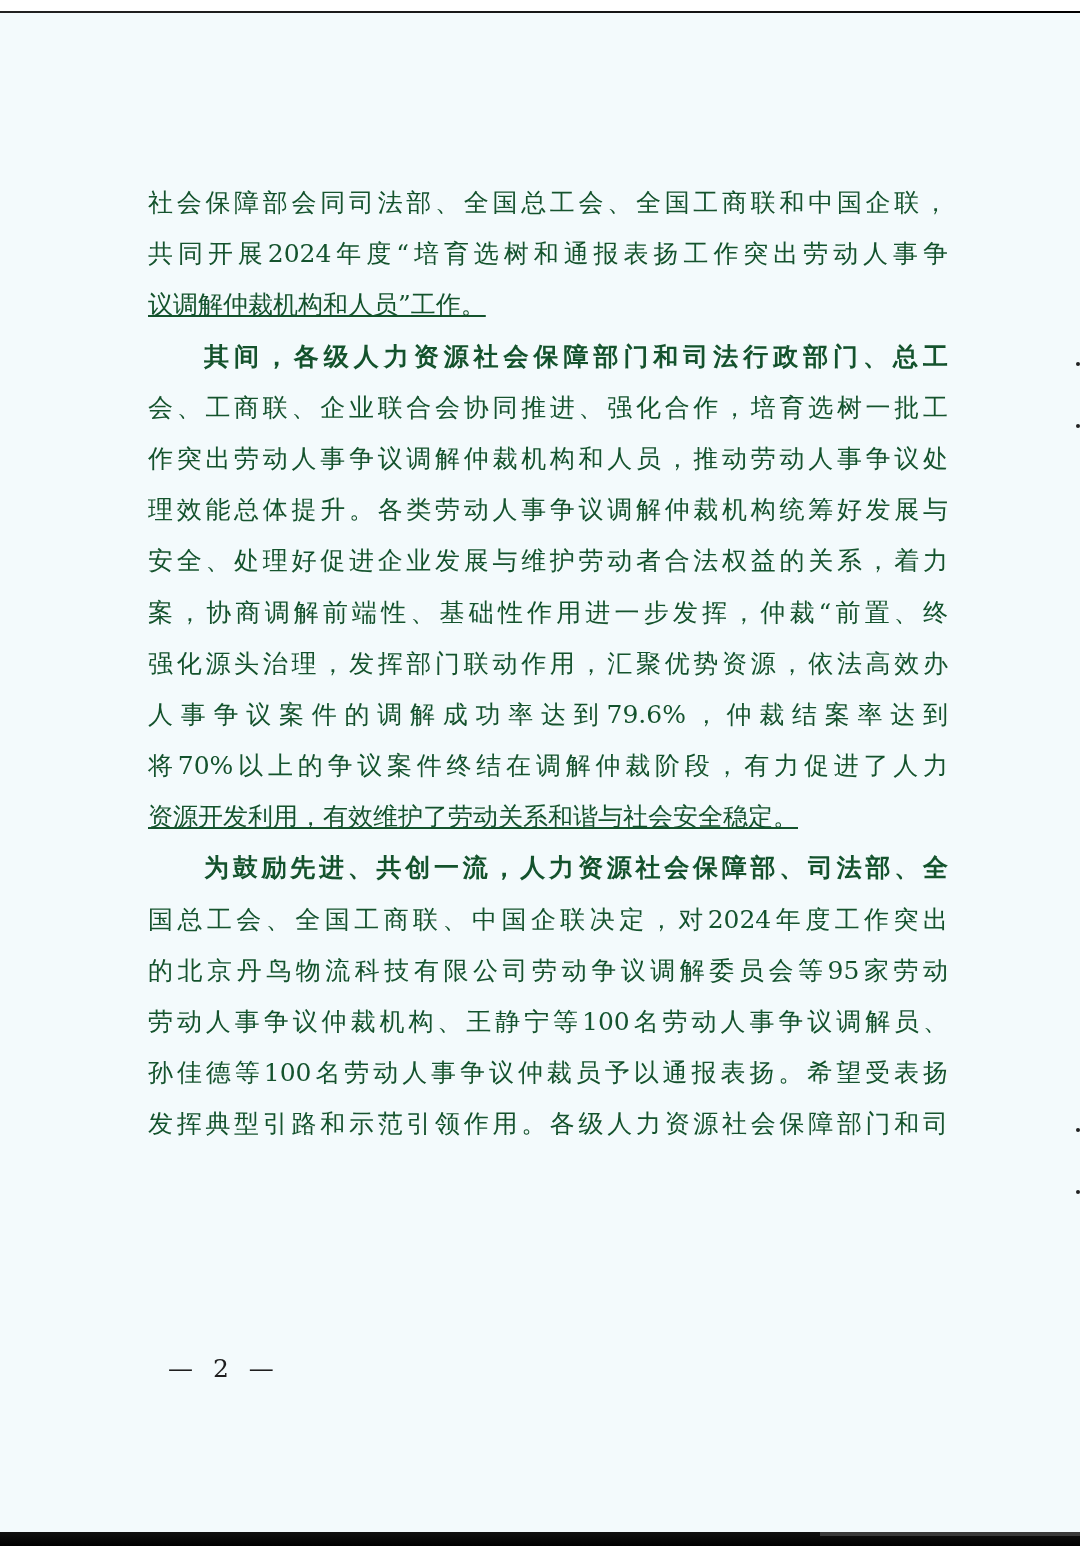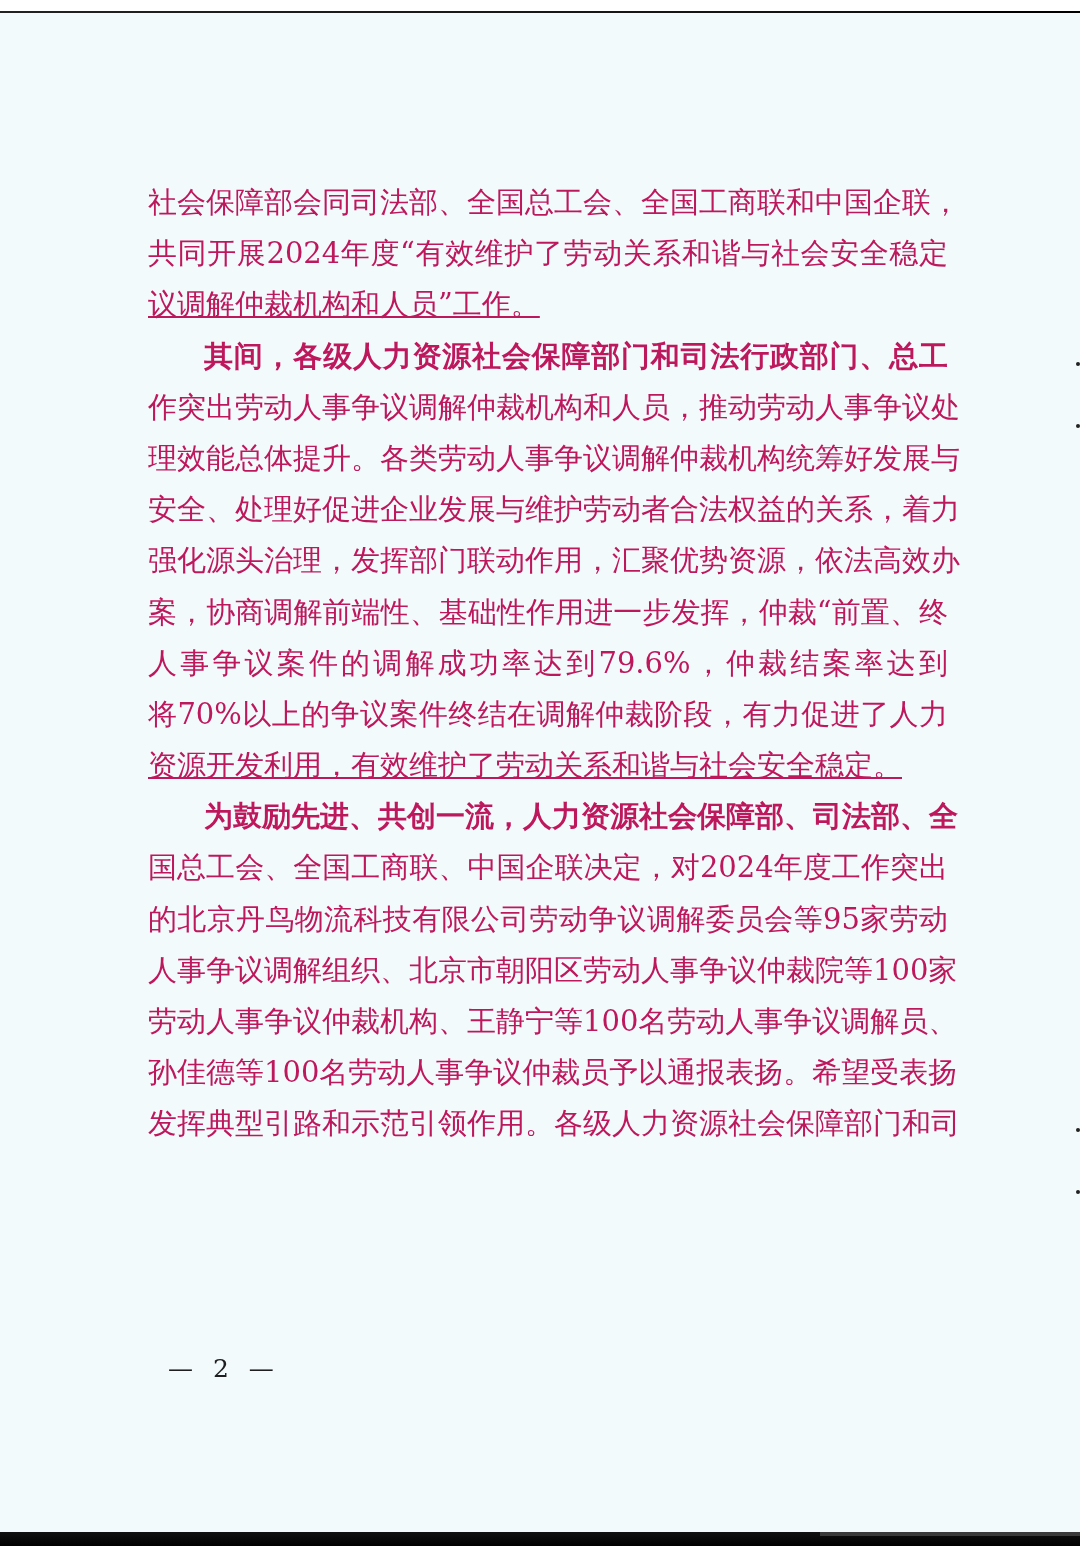--- a/index.html
+++ b/index.html
@@ -29,22 +29,22 @@
   .bottom-border {
     position: absolute; left: 0; top: 1532px; width: 1080px; height: 14px;
     background: linear-gradient(180deg, #111 0%, #000 100%);
   }
   .bottom-border-fade {
     position: absolute; right: 0; top: 1532px; width: 260px; height: 4px;
     background: #3a3a3a;
   }
   .text-block {
     position: absolute; left: 148px; top: 177px; width: 800px;
-    color: #be185d;
-    font-size: 29px;
+    color: #14532d;
+    font-size: 25px;
     line-height: 51.2px;
   }
   .line {
     display: block;
     white-space: nowrap;
     text-align: justify;
     text-align-last: justify;
     height: 51.2px;
   }
   .line.last { text-align-last: left; text-decoration: underline; }
@@ -65,41 +65,41 @@
 <div class="top-edge"></div>
 <div class="top-border"></div>
 <div class="top-border-right"></div>
 
 <div class="page"></div>
 
 <div class="text-block">
 
   <div>
     <span class="line">社会保障部会同司法部、全国总工会、全国工商联和中国企联，</span>
-    <span class="line">共同开展2024年度“有效维护了劳动关系和谐与社会安全稳定</span>
+    <span class="line">共同开展2024年度“培育选树和通报表扬工作突出劳动人事争</span>
     <span class="line last">议调解仲裁机构和人员”工作。</span>
   </div>
 
   <div>
     <span class="line indent">其间，各级人力资源社会保障部门和司法行政部门、总工</span>
+    <span class="line">会、工商联、企业联合会协同推进、强化合作，培育选树一批工</span>
     <span class="line">作突出劳动人事争议调解仲裁机构和人员，推动劳动人事争议处</span>
     <span class="line">理效能总体提升。各类劳动人事争议调解仲裁机构统筹好发展与</span>
     <span class="line">安全、处理好促进企业发展与维护劳动者合法权益的关系，着力</span>
+    <span class="line">案，协商调解前端性、基础性作用进一步发挥，仲裁“前置、终</span>
     <span class="line">强化源头治理，发挥部门联动作用，汇聚优势资源，依法高效办</span>
-    <span class="line">案，协商调解前端性、基础性作用进一步发挥，仲裁“前置、终</span>
     <span class="line">人事争议案件的调解成功率达到79.6%，仲裁结案率达到</span>
     <span class="line">将70%以上的争议案件终结在调解仲裁阶段，有力促进了人力</span>
     <span class="line last">资源开发利用，有效维护了劳动关系和谐与社会安全稳定。</span>
   </div>
 
   <div>
     <span class="line indent">为鼓励先进、共创一流，人力资源社会保障部、司法部、全</span>
     <span class="line">国总工会、全国工商联、中国企联决定，对2024年度工作突出</span>
     <span class="line">的北京丹鸟物流科技有限公司劳动争议调解委员会等95家劳动</span>
-    <span class="line">人事争议调解组织、北京市朝阳区劳动人事争议仲裁院等100家</span>
     <span class="line">劳动人事争议仲裁机构、王静宁等100名劳动人事争议调解员、</span>
     <span class="line">孙佳德等100名劳动人事争议仲裁员予以通报表扬。希望受表扬</span>
     <span class="line">发挥典型引路和示范引领作用。各级人力资源社会保障部门和司</span>
   </div>
 </div>
 
 <div class="page-number">— 2 —</div>
 
 <div class="margin-mark" style="left:1076px; top:362px;"></div>
 <div class="margin-mark" style="left:1076px; top:424px;"></div>

